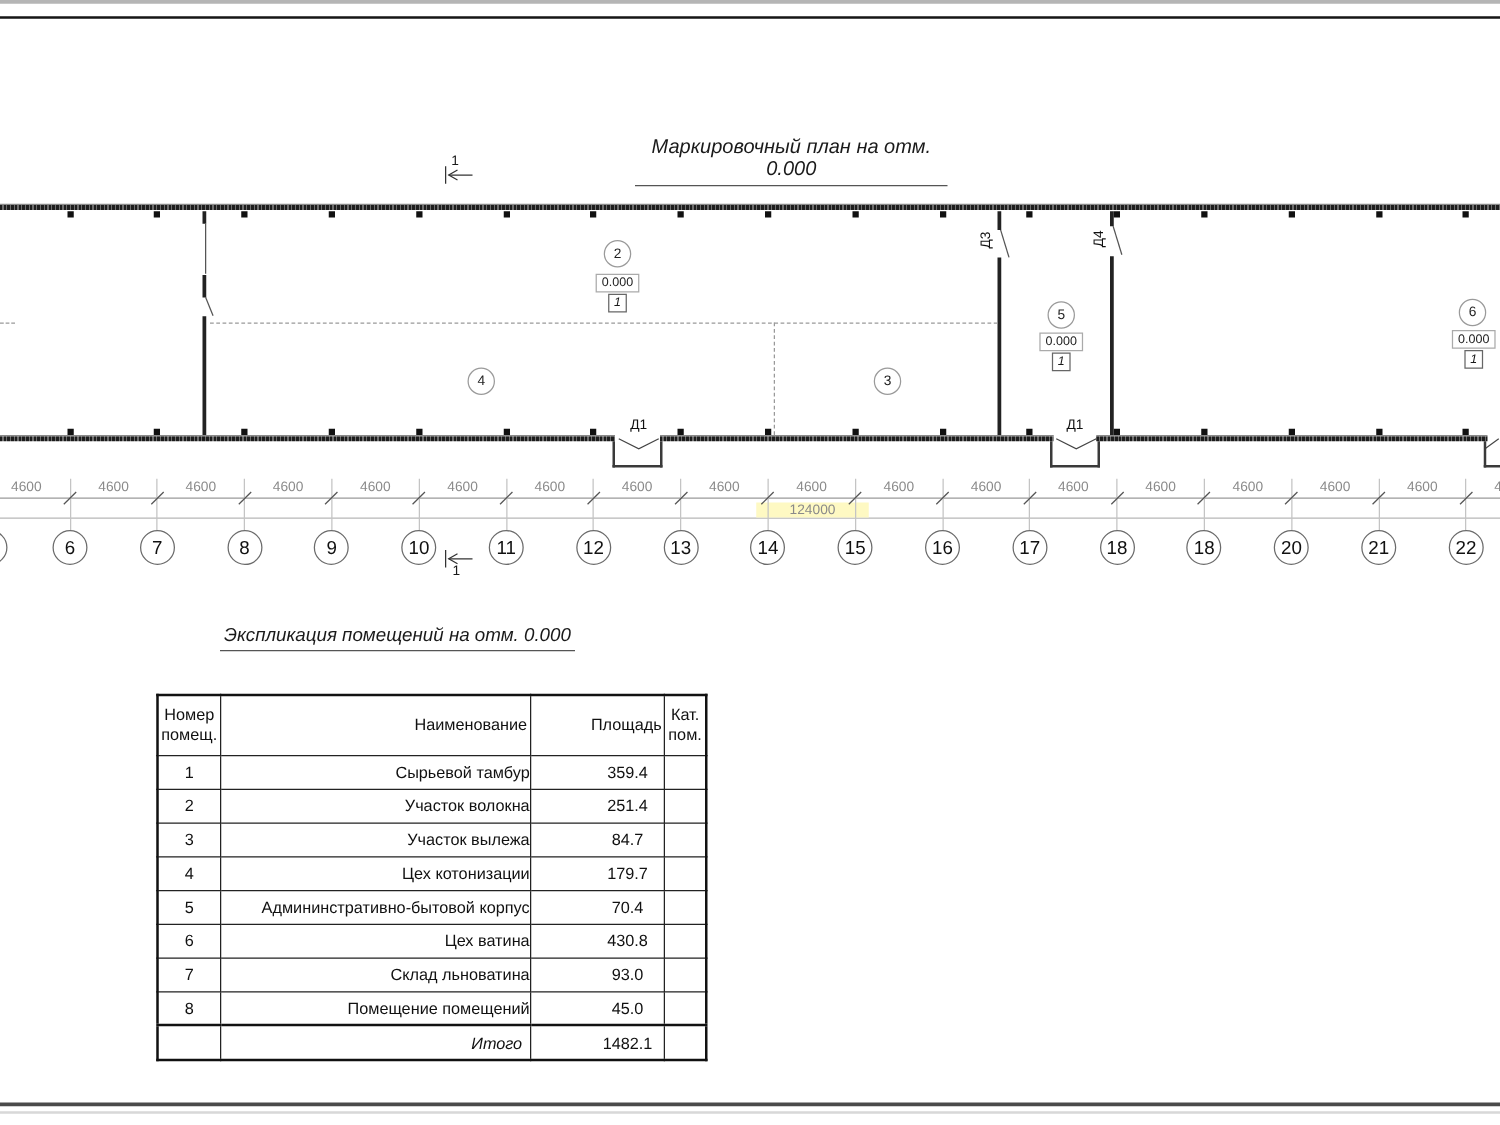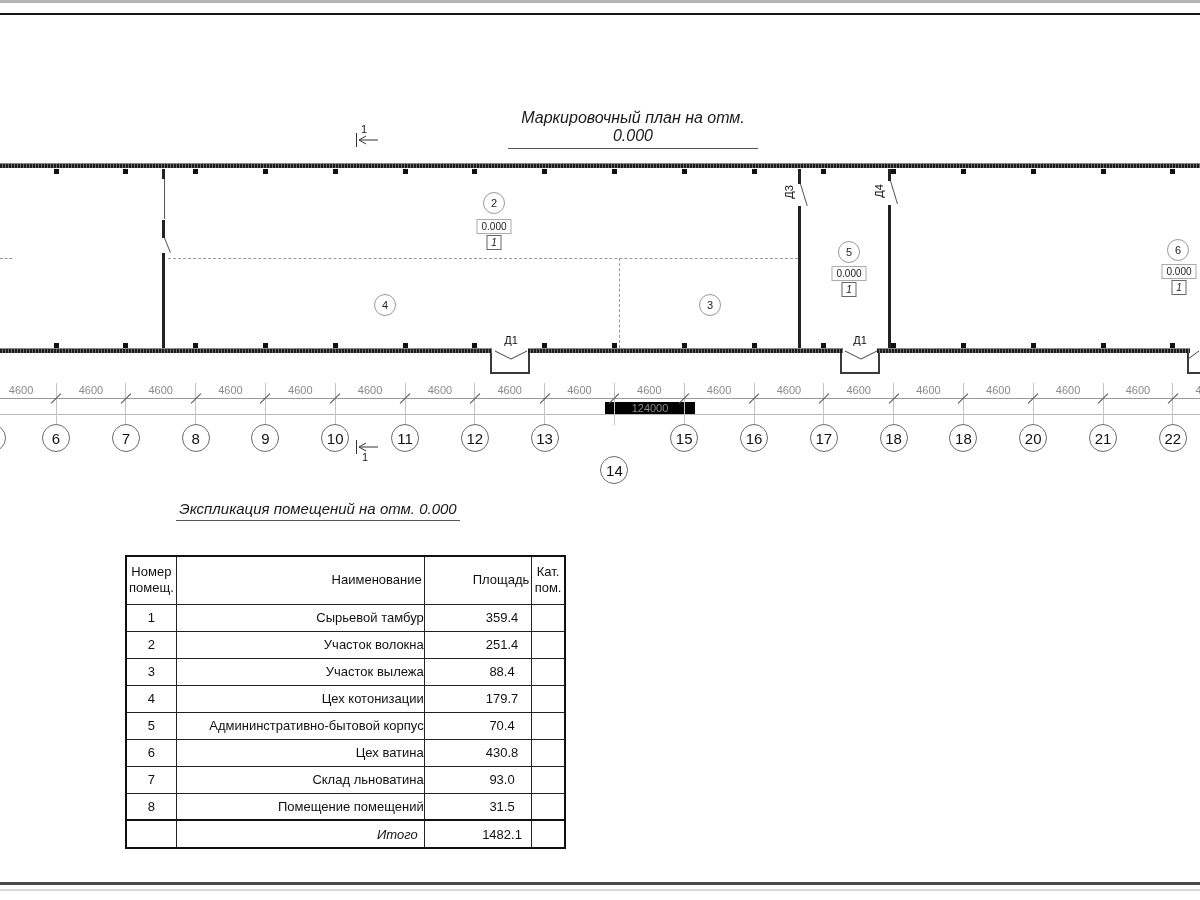--- a/index.html
+++ b/index.html
@@ -61,21 +61,21 @@
     display:flex; align-items:center; justify-content:center;
     font-size:10px; font-style:italic; transform:translateX(-50%);
   }
   .door-label { font-size:11px; color:#111; transform:translateX(-50%); }
   .door-label-rot { font-size:11px; color:#111; transform:rotate(-90deg); transform-origin:center; width:20px; text-align:center; }
 
   
   .dim-line1 { left:0; top:398px; width:1200px; height:0; border-top:1px solid #9a9a9a; }
   .dim-line2 { left:0; top:414px; width:1200px; height:0; border-top:1px solid #b8b8b8; }
   .dim-label { top:384px; width:70px; text-align:center; font-size:11px; color:#8a8a8a; transform:translateX(-50%); }
-  .total-label { top:402px; width:90px; text-align:center; font-size:11px; color:#8a8a8a; transform:translateX(-50%); background:#000000; }
+  .total-label { top:402px; width:90px; text-align:center; font-size:11px; color:#8a8a8a; transform:translateX(-50%); background:#fef9c3; }
   .tick { width:14px; height:0; border-top:1px solid #555; transform:rotate(-45deg); transform-origin:center; }
   .ext-line { width:0; border-left:1px solid #c4c4c4; top:383px; height:42px; }
   .grid-bubble {
     top:424px; width:28px; height:28px; border:1px solid #6b6b6b; border-radius:50%;
     background:#fff; display:flex; align-items:center; justify-content:center;
     font-size:15px; color:#111; transform:translateX(-50%);
   }
 
   
   .exp-table { left:125px; top:555px; border-collapse:collapse; table-layout:fixed; background:#fff; }
@@ -202,21 +202,21 @@
       <div class="abs tick" style="left: 398px; top: 398px;"></div>
       <div class="abs grid-bubble" style="left: 405px;">11</div>
       <div class="abs ext-line" style="left: 474.3px;"></div>
       <div class="abs tick" style="left: 467.8px; top: 398px;"></div>
       <div class="abs grid-bubble" style="left: 474.8px;">12</div>
       <div class="abs ext-line" style="left: 544.1px;"></div>
       <div class="abs tick" style="left: 537.6px; top: 398px;"></div>
       <div class="abs grid-bubble" style="left: 544.6px;">13</div>
       <div class="abs ext-line" style="left: 613.9px;"></div>
       <div class="abs tick" style="left: 607.4px; top: 398px;"></div>
-      <div class="abs grid-bubble" style="left: 614.4px; margin-top: 32px;">14</div>
+      <div class="abs grid-bubble" style="left: 614.4px;">14</div>
       <div class="abs ext-line" style="left: 683.7px;"></div>
       <div class="abs tick" style="left: 677.2px; top: 398px;"></div>
       <div class="abs grid-bubble" style="left: 684.2px;">15</div>
       <div class="abs ext-line" style="left: 753.5px;"></div>
       <div class="abs tick" style="left: 747px; top: 398px;"></div>
       <div class="abs grid-bubble" style="left: 754px;">16</div>
       <div class="abs ext-line" style="left: 823.3px;"></div>
       <div class="abs tick" style="left: 816.8px; top: 398px;"></div>
       <div class="abs grid-bubble" style="left: 823.8px;">17</div>
       <div class="abs ext-line" style="left: 893.1px;"></div>
@@ -275,21 +275,21 @@
         </tr>
         <tr>
           <td class="c-num">2</td>
           <td class="c-name">Участок волокна</td>
           <td class="c-area">251.4</td>
           <td class="c-cat"></td>
         </tr>
         <tr>
           <td class="c-num">3</td>
           <td class="c-name">Участок вылежа</td>
-          <td class="c-area">88.4</td>
+          <td class="c-area">84.7</td>
           <td class="c-cat"></td>
         </tr>
         <tr>
           <td class="c-num">4</td>
           <td class="c-name">Цех котонизации</td>
           <td class="c-area">179.7</td>
           <td class="c-cat"></td>
         </tr>
         <tr>
           <td class="c-num">5</td>
@@ -305,21 +305,21 @@
         </tr>
         <tr>
           <td class="c-num">7</td>
           <td class="c-name">Склад льноватина</td>
           <td class="c-area">93.0</td>
           <td class="c-cat"></td>
         </tr>
         <tr>
           <td class="c-num">8</td>
           <td class="c-name">Помещение помещений</td>
-          <td class="c-area">31.5</td>
+          <td class="c-area">45.0</td>
           <td class="c-cat"></td>
         </tr>
       </tbody>
     <tfoot>
       <tr class="total-row">
         <td class="c-num"></td>
         <td class="c-name">Итого</td>
         <td class="c-area">1482.1</td>
         <td class="c-cat"></td>
       </tr>

